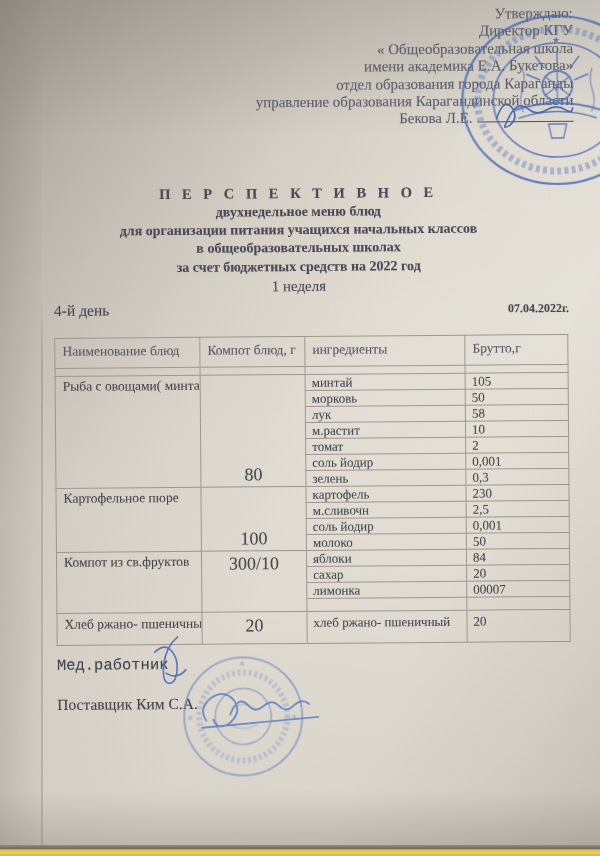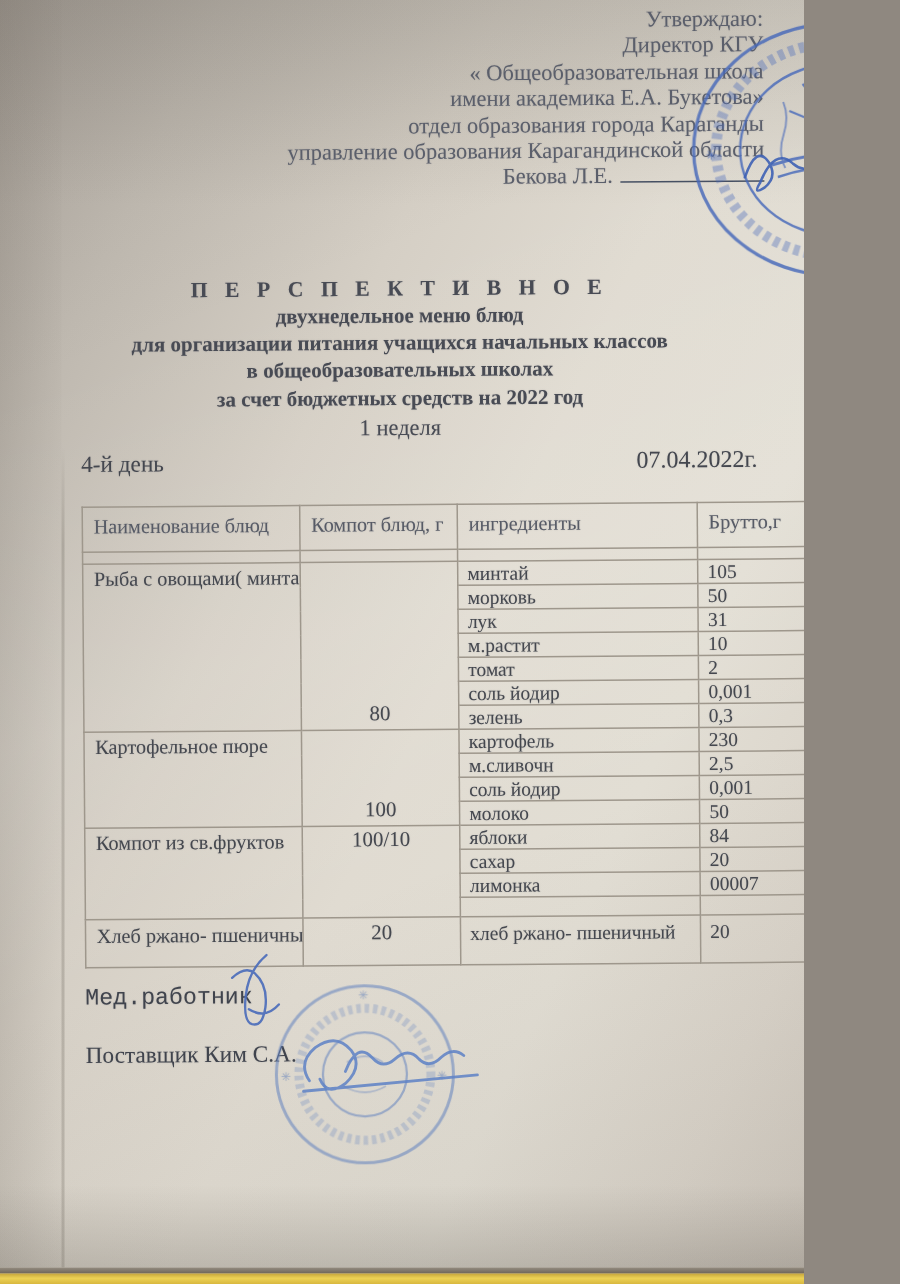--- a/index.html
+++ b/index.html
@@ -1,17 +1,17 @@
 <!DOCTYPE html>
 <html><head>
 <meta charset="utf-8">
 <style>
   html,body{margin:0;padding:0;background:#8f8880;}
   .photo{
-    position:relative;width:536px;height:856px;overflow:hidden;
+    position:relative;width:600px;height:856px;overflow:hidden;
     font-family:"Liberation Serif","DejaVu Serif",serif;
     background:
       linear-gradient(to bottom, rgba(92,87,80,0.20), rgba(0,0,0,0) 16%),
       linear-gradient(115deg,#a8a199 0%,#bfb9b0 16%,#d5cfc5 36%,#e0dbd1 54%,#e2ded4 72%,#dad4ca 88%,#d0c9bf 100%);
   }
   .sheen{position:absolute;inset:0;pointer-events:none;z-index:3;
     background:linear-gradient(160deg, rgba(110,104,96,0.10) 0%, rgba(255,255,250,0.0) 25%,
       rgba(255,255,250,0.10) 48%, rgba(110,104,96,0.0) 65%, rgba(110,104,96,0.12) 100%);}
   .left-band{position:absolute;left:0;top:0;bottom:11px;width:41px;pointer-events:none;z-index:2;
     background:linear-gradient(to right, rgba(118,111,102,0.20), rgba(118,111,102,0.03));}
@@ -33,31 +33,31 @@
     border-bottom:1.6px solid #465063;}
 
   .title-block{position:absolute;top:184px;left:0;width:100%;text-align:center;color:#484b54;}
   .title-main{font-size:14.5px;font-weight:bold;letter-spacing:4px;line-height:19px;}
   .title-sub{font-size:14px;font-weight:bold;line-height:18.2px;}
   .title-week{font-size:15px;font-weight:normal;line-height:19px;margin-top:1px;}
 
   .day-row{position:absolute;top:300px;left:55px;right:30px;display:flex;
     justify-content:space-between;align-items:baseline;}
   .day-label{font-size:15.5px;color:#44474f;}
-  .day-date{font-size:16px;color:#44474f;}
+  .day-date{font-size:12px;color:#44474f;font-weight:bold;}
 
   table.menu{position:absolute;top:336px;left:55px;width:513px;
     border-collapse:collapse;table-layout:fixed;color:#45484f;}
   .menu th,.menu td{border:1px solid #9e978c;}
   .menu th{font-weight:normal;font-size:13.5px;text-align:left;
     padding:5px 7px 3px;height:21px;color:#575b66;vertical-align:top;white-space:nowrap;overflow:hidden;}
   .menu tr.spacer td{height:7px;padding:0;}
   .menu td.cell-name{font-size:13.5px;vertical-align:top;padding:2px 3px 0 7px;
     white-space:nowrap;overflow:hidden;}
-  .menu td.cell-output{font-size:14px;text-align:center;padding:0;}
+  .menu td.cell-output{font-size:18px;text-align:center;padding:0;}
   .menu td.cell-output.align-bottom{vertical-align:bottom;padding-bottom:1px;}
   .menu td.cell-output.align-top{vertical-align:top;padding-top:2px;}
   .menu td.cell-ing,.menu td.cell-val{font-size:13px;height:15px;line-height:15px;
     padding:0 6px;white-space:nowrap;overflow:hidden;}
   .menu tr.empty-row td{height:12px;}
   .menu tr.single-row td{height:28px;vertical-align:top;padding-top:3px;}
   .menu tr.single-row td.cell-output{padding-top:3px;}
 
   .footer-label{position:absolute;left:55px;font-size:15.5px;color:#40444d;}
   .footer-med{top:655px;font-family:Liberation Mono, monospace;}
@@ -158,21 +158,21 @@
             <td rowspan="7" class="cell-output align-bottom">80</td>
             <td class="cell-ing">минтай</td>
             <td class="cell-val">105</td>
           </tr>
           <tr>
             <td class="cell-ing">морковь</td>
             <td class="cell-val">50</td>
           </tr>
           <tr>
             <td class="cell-ing">лук</td>
-            <td class="cell-val">31</td>
+            <td class="cell-val">58</td>
           </tr>
           <tr>
             <td class="cell-ing">м.растит</td>
             <td class="cell-val">10</td>
           </tr>
           <tr>
             <td class="cell-ing">томат</td>
             <td class="cell-val">2</td>
           </tr>
           <tr>
@@ -196,21 +196,21 @@
           <tr>
             <td class="cell-ing">соль йодир</td>
             <td class="cell-val">0,001</td>
           </tr>
           <tr>
             <td class="cell-ing">молоко</td>
             <td class="cell-val">50</td>
           </tr>
           <tr>
             <td rowspan="4" class="cell-name">Компот из св.фруктов</td>
-            <td rowspan="4" class="cell-output align-top">100/10</td>
+            <td rowspan="4" class="cell-output align-top">300/10</td>
             <td class="cell-ing">яблоки</td>
             <td class="cell-val">84</td>
           </tr>
           <tr>
             <td class="cell-ing">сахар</td>
             <td class="cell-val">20</td>
           </tr>
           <tr>
             <td class="cell-ing">лимонка</td>
             <td class="cell-val">00007</td>

